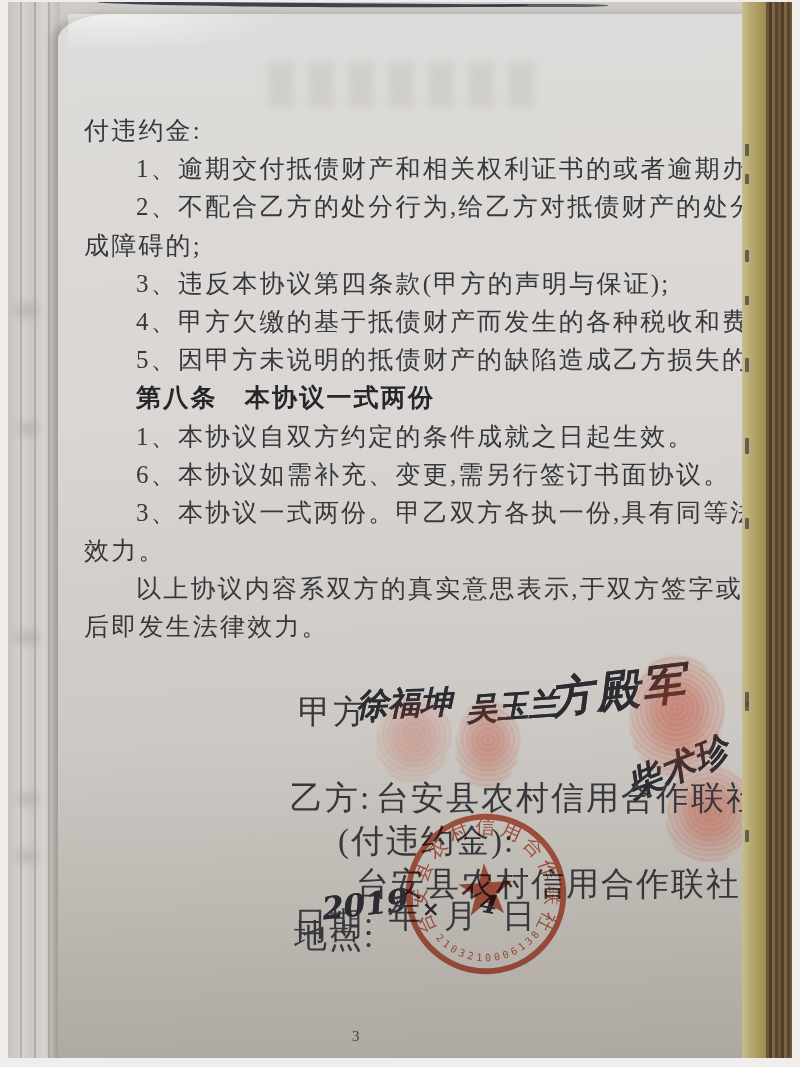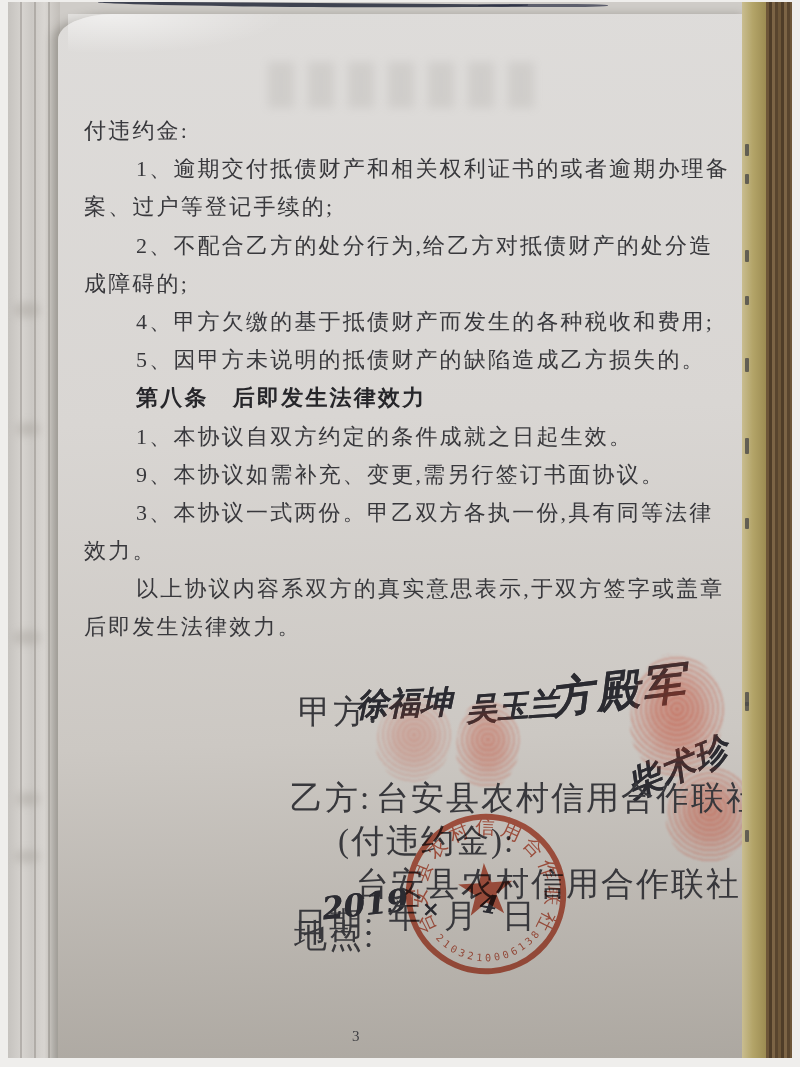--- a/index.html
+++ b/index.html
@@ -36,21 +36,21 @@
     background:repeating-linear-gradient(90deg,#8d8a84 0 26px,transparent 26px 40px);}
   
   .stack-edge{position:absolute;left:734px;top:0;width:24px;height:100%;
     background:linear-gradient(90deg,#c9bd90 0%,#b3a468 45%,#9c8c52 100%);}
   .wood{position:absolute;left:758px;top:0;width:26px;height:100%;
     background:repeating-linear-gradient(90deg,#6d5638 0 3px,#4f3d28 3px 6px,#7c6445 6px 9px,#59452e 9px 12px);}
   .edge-frag{position:absolute;left:737px;width:4px;background:#4b4a48;opacity:.8;border-radius:1px;}
   
   .body-text{
     position:absolute;left:26px;top:98px;width:656px;
-    color:#38383c;font-size:22px;line-height:38.2px;letter-spacing:2.2px;
+    color:#38383c;font-size:25px;line-height:38.2px;letter-spacing:2.2px;
   }
   .line{height:38.2px;white-space:nowrap;}
   .indent{padding-left:52px;}
   .heading{font-weight:bold;color:#26262a;}
   
   .print{color:#38383c;font-size:33px;letter-spacing:2px;white-space:nowrap;}
   .abs{position:absolute;}
   
   .hw{
     font-family:"DejaVu Serif","Liberation Serif",serif;
@@ -89,28 +89,28 @@
     <div class="cover-line"></div>
     <div class="cover-line2"></div>
 
     <div class="page">
       <div class="page-top-highlight"></div>
       <div class="ghost-bleed"></div>
 
       <div class="body-text">
         <div class="line">付违约金:</div>
         <div class="line indent">1、逾期交付抵债财产和相关权利证书的或者逾期办理备</div>
-        <div class="line">案、过户等登记手续的;</div>
         <div class="line indent">2、不配合乙方的处分行为,给乙方对抵债财产的处分造</div>
         <div class="line">成障碍的;</div>
+        <div class="line indent">3、违反本协议第四条款(甲方的声明与保证);</div>
         <div class="line indent">4、甲方欠缴的基于抵债财产而发生的各种税收和费用;</div>
         <div class="line indent">5、因甲方未说明的抵债财产的缺陷造成乙方损失的。</div>
-        <div class="line indent heading">第八条　后即发生法律效力</div>
+        <div class="line indent heading">第八条　本协议一式两份</div>
         <div class="line indent">1、本协议自双方约定的条件成就之日起生效。</div>
-        <div class="line indent">9、本协议如需补充、变更,需另行签订书面协议。</div>
+        <div class="line indent">6、本协议如需补充、变更,需另行签订书面协议。</div>
         <div class="line indent">3、本协议一式两份。甲乙双方各执一份,具有同等法律</div>
         <div class="line">效力。</div>
         <div class="line indent">以上协议内容系双方的真实意思表示,于双方签字或盖章</div>
         <div class="line">后即发生法律效力。</div>
       </div>
 
       <div class="abs print" style="left:240px;top:676px">甲方:</div>
       <div class="abs hw" style="left:298px;top:668px;font-size:32px;transform:rotate(-2deg);letter-spacing:0px">徐福坤</div>
       <div class="abs hw" style="left:408px;top:672px;font-size:31px;transform:rotate(-4deg)">吴玉兰</div>
       <div class="abs hw" style="left:492px;top:648px;font-size:43px;transform:rotate(-7deg);letter-spacing:3px">方殿军</div>

